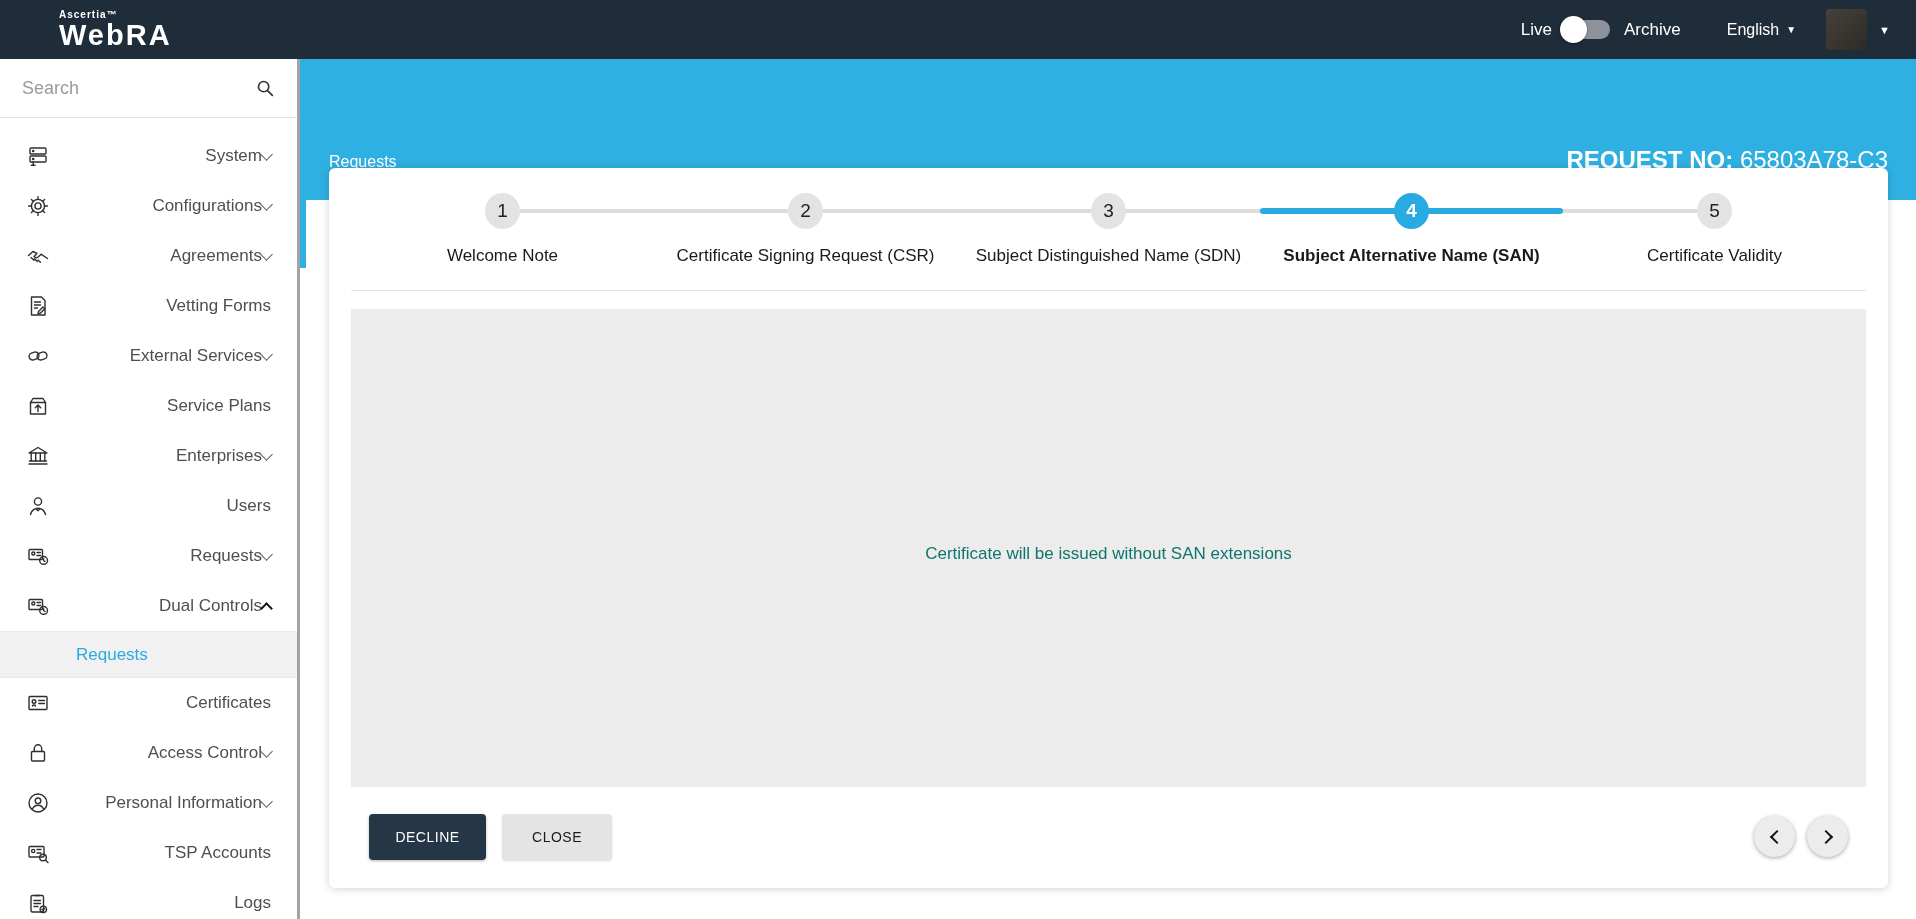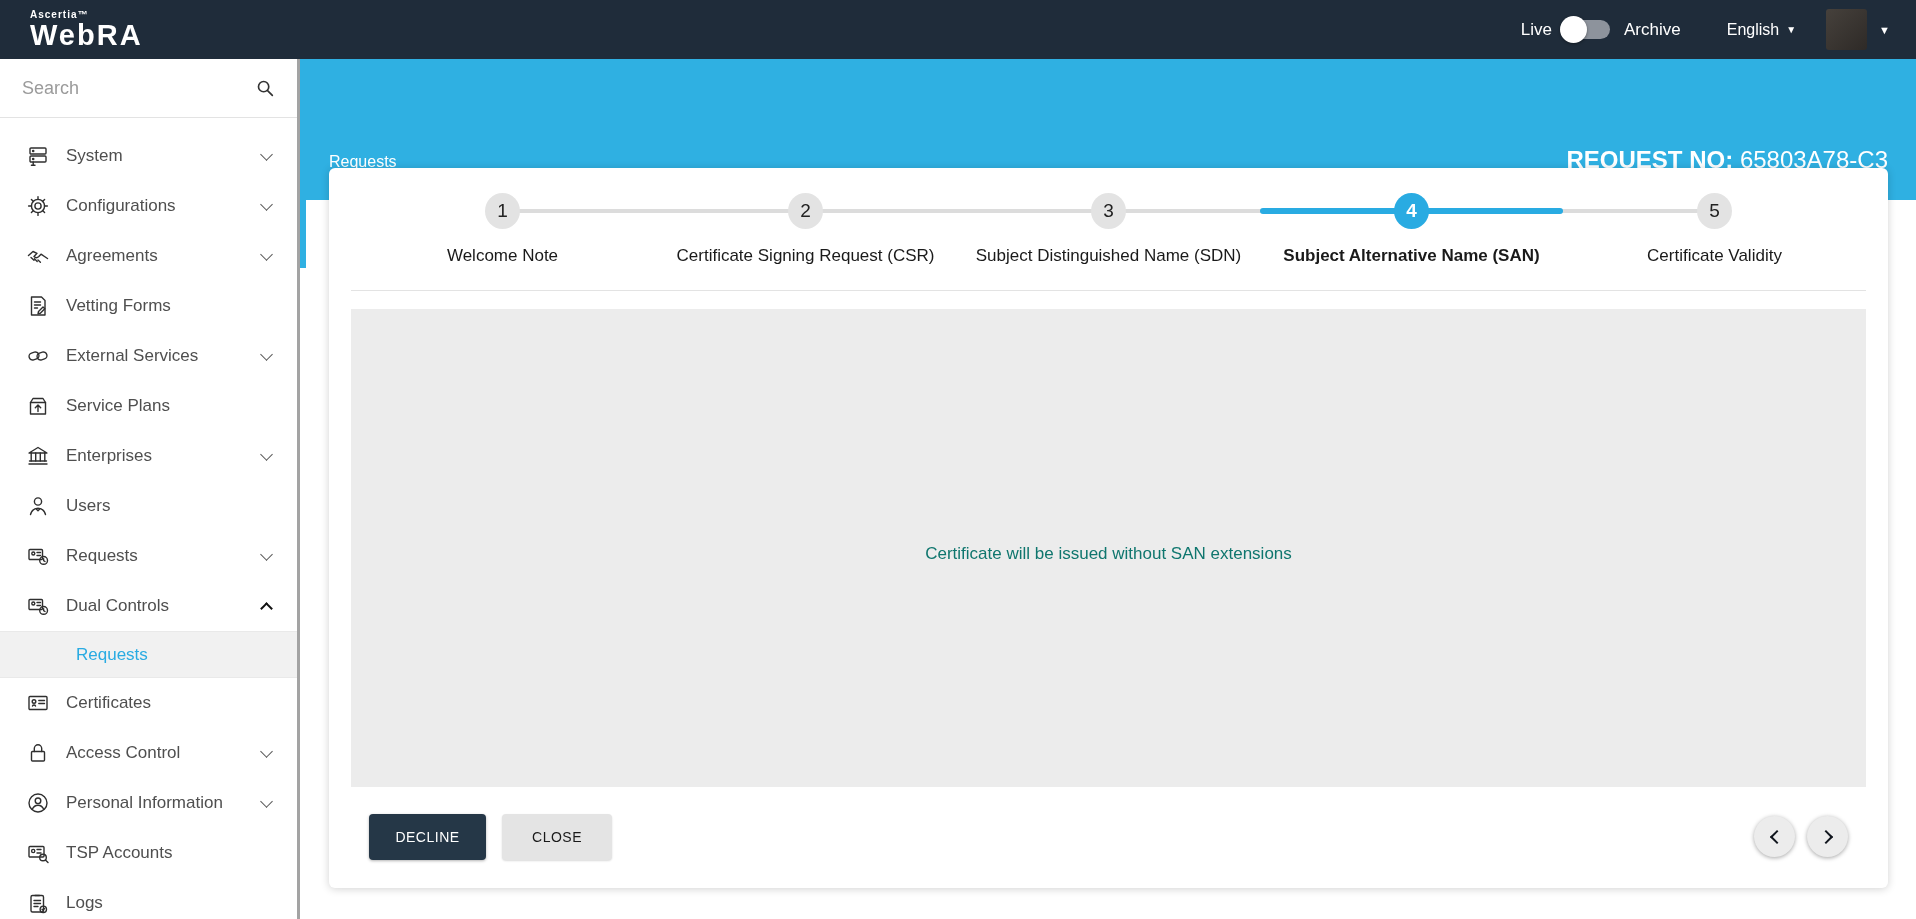--- a/index.html
+++ b/index.html
@@ -1,21 +1,21 @@
 <!DOCTYPE html>
 <html><head>
 <meta charset="utf-8">
 <style>
   * { margin:0; padding:0; box-sizing:border-box; }
   html,body { width:1916px; height:919px; overflow:hidden; background:#fff;
     font-family:"Liberation Sans", sans-serif; }
 
   
   .topbar { position:absolute; left:0; top:0; width:1916px; height:59px;
-    background:#1f2c3a; display:flex; align-items:center; z-index:30; }
+    background:#1f2c3a; display:flex; align-items:center; z-index:30;padding-left:29px; }
   .brand { margin-left:30px; color:#fff; line-height:1; }
   .brand-small { font-size:10px; letter-spacing:1px; font-weight:bold; display:block; margin-bottom:1px; }
   .brand-large { font-size:29px; font-weight:bold; letter-spacing:2px; }
   .topbar-right { margin-left:auto; display:flex; align-items:center; margin-right:26px; color:#fff; }
   .live-label, .archive-label { font-size:17px; }
   .toggle { width:46px; height:19px; background:#8d939c; border-radius:10px; margin:0 14px 0 12px;
     position:relative; cursor:pointer; }
   .toggle-knob { position:absolute; left:-4px; top:-4px; width:27px; height:27px; border-radius:50%;
     background:#fff; box-shadow:0 1px 3px rgba(0,0,0,.4); }
   .lang { display:flex; align-items:center; margin-left:46px; font-size:16px; cursor:pointer; }
@@ -28,21 +28,21 @@
   
   .sidebar { position:absolute; left:0; top:59px; width:300px; height:860px; background:#fff;
     border-right:3px solid #a3a3a3; z-index:20; }
   .search-row { height:59px; display:flex; align-items:center; padding:0 22px;
     border-bottom:1px solid #e3e3e3; }
   .search-input { flex:1; border:none; outline:none; font-size:18px; color:#444;
     font-family:"Liberation Sans", sans-serif; }
   .search-input::placeholder { color:#9b9b9b; }
   .search-icon { width:22px; height:22px; flex:0 0 auto; cursor:pointer; }
   .nav { padding-top:13px; }
-  .nav-item { height:50px; display:flex; align-items:center; padding:0 26px 0 26px; cursor:pointer; }
+  .nav-item { height:50px; display:flex; align-items:center; padding:0 26px 0 26px; cursor:pointer;text-align:right; }
   .nav-icon { width:24px; height:24px; margin-right:16px; flex:0 0 auto; display:flex; align-items:center; }
   .nav-icon svg { width:24px; height:24px; stroke:#2f2f2f; fill:none; stroke-width:1.4;
     stroke-linecap:round; stroke-linejoin:round; }
   .nav-label { font-size:17px; color:#4f4f4f; flex:1; white-space:nowrap; }
   .chev { width:9px; height:9px; border-right:1.7px solid #555; border-bottom:1.7px solid #555;
     transform:rotate(45deg); margin-top:-4px; }
   .chev.up { transform:rotate(225deg); border-color:#111; border-right-width:2.2px; border-bottom-width:2.2px; margin-top:4px; }
   .nav-sub { height:47px; display:flex; align-items:center; padding-left:76px; background:#f1f1f1;
     border-top:1px solid #e9e9e9; border-bottom:1px solid #e9e9e9; cursor:pointer; }
   .nav-sub .nav-label { color:#29abe2; }

